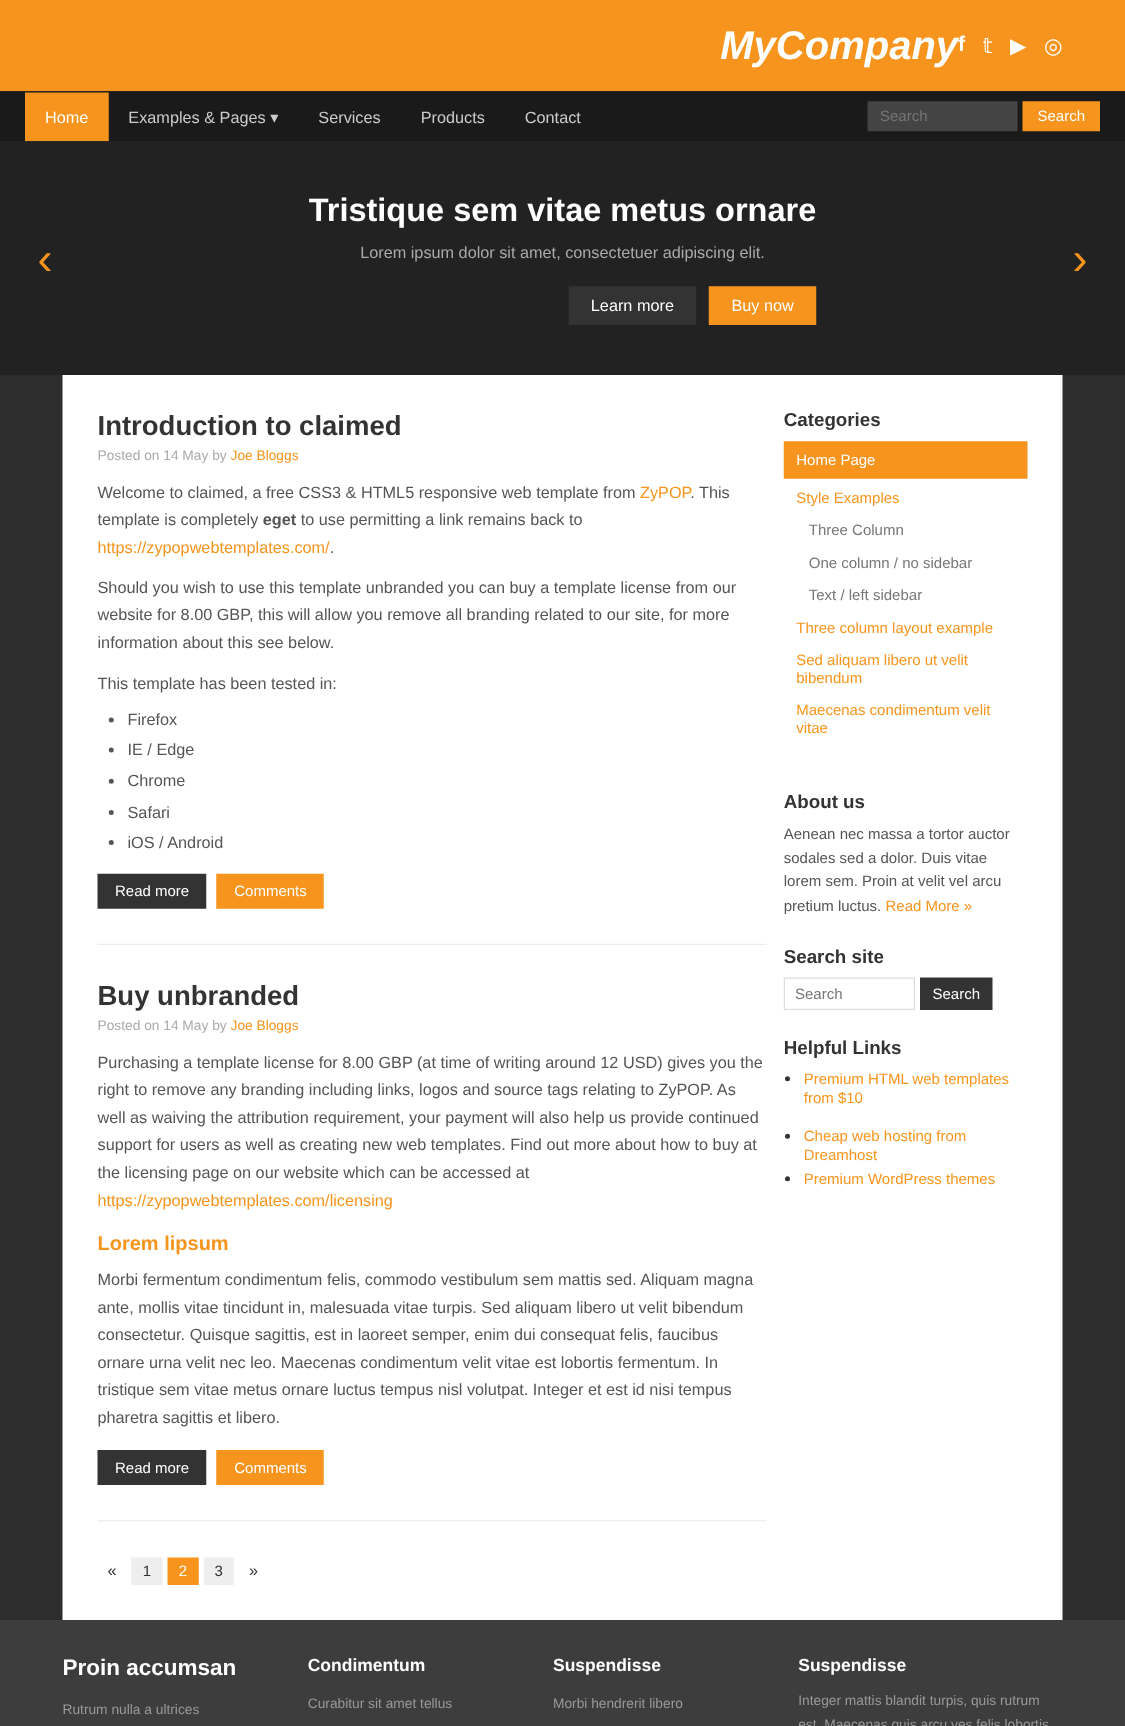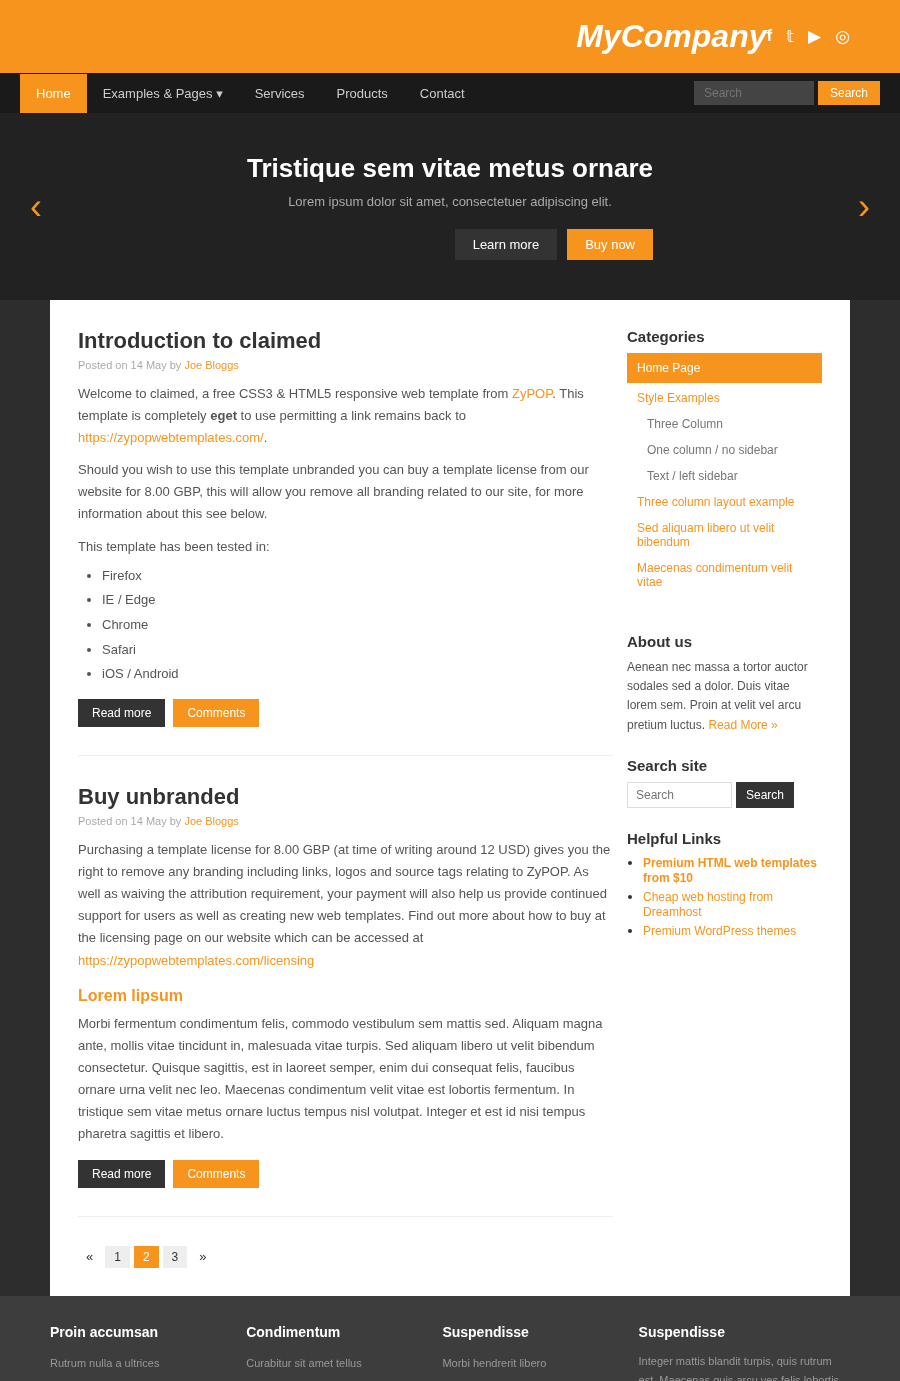--- a/index.html
+++ b/index.html
@@ -113,32 +113,32 @@
       <h4 style="font-size:15px; color:#333; font-weight:bold; margin-bottom:8px;">Search site</h4>
       <div style="display:flex; gap:4px;">
         <input type="text" placeholder="Search" style="padding: 5px 8px; border: 1px solid rgb(221, 221, 221); font-size: 12px; width: 105px; color: rgb(153, 153, 153);">
         <button style="background:#333; color:#fff; border:none; padding:5px 10px; cursor:pointer; font-size:12px;">Search</button>
       </div>
     </div>
 
     <div style="margin-bottom:22px;">
       <h4 style="font-size:15px; color:#333; font-weight:bold; margin-bottom:8px;">Helpful Links</h4>
       <ul style="list-style:disc; padding-left:16px;">
-        <li style="margin-bottom:4px;font-weight:bold;"><a style="color:#f7941d; font-size:12px; text-decoration:none;">Premium HTML web templates from $10</a></li>
+        <li style="margin-bottom:16px;"><a style="color:#f7941d; font-size:12px; text-decoration:none;">Premium HTML web templates from $10</a></li>
         <li style="margin-bottom:4px;"><a style="color:#f7941d; font-size:12px; text-decoration:none;">Cheap web hosting from Dreamhost</a></li>
         <li style="margin-bottom:4px;"><a style="color:#f7941d; font-size:12px; text-decoration:none;">Premium WordPress themes</a></li>
       </ul>
     </div>
 
   </div>
 </div>
 
 <div style="background:#3d3d3d; padding:28px 50px; display:flex; gap:20px;">
   <div style="flex:1;">
-    <h5 style="color:#fff; font-size:14px; margin-bottom:12px; font-weight:bold;">Proin accumsan</h5>
+    <h5 style="color:#fff; font-size:18px; margin-bottom:12px; font-weight:bold;">Proin accumsan</h5>
     <a style="color:#999; font-size:11px; display:block; line-height:2.1; text-decoration:none;">Rutrum nulla a ultrices</a>
     <a style="color:#999; font-size:11px; display:block; line-height:2.1; text-decoration:none;">Blandit elementum</a>
 
   </div>
   <div style="flex:1;">
     <h5 style="color:#fff; font-size:14px; margin-bottom:12px; font-weight:bold;">Condimentum</h5>
     <a style="color:#999; font-size:11px; display:block; line-height:2.1; text-decoration:none;">Curabitur sit amet tellus</a>
     <a style="color:#999; font-size:11px; display:block; line-height:2.1; text-decoration:none;">Morbi hendrerit libero</a>
 
   </div>

